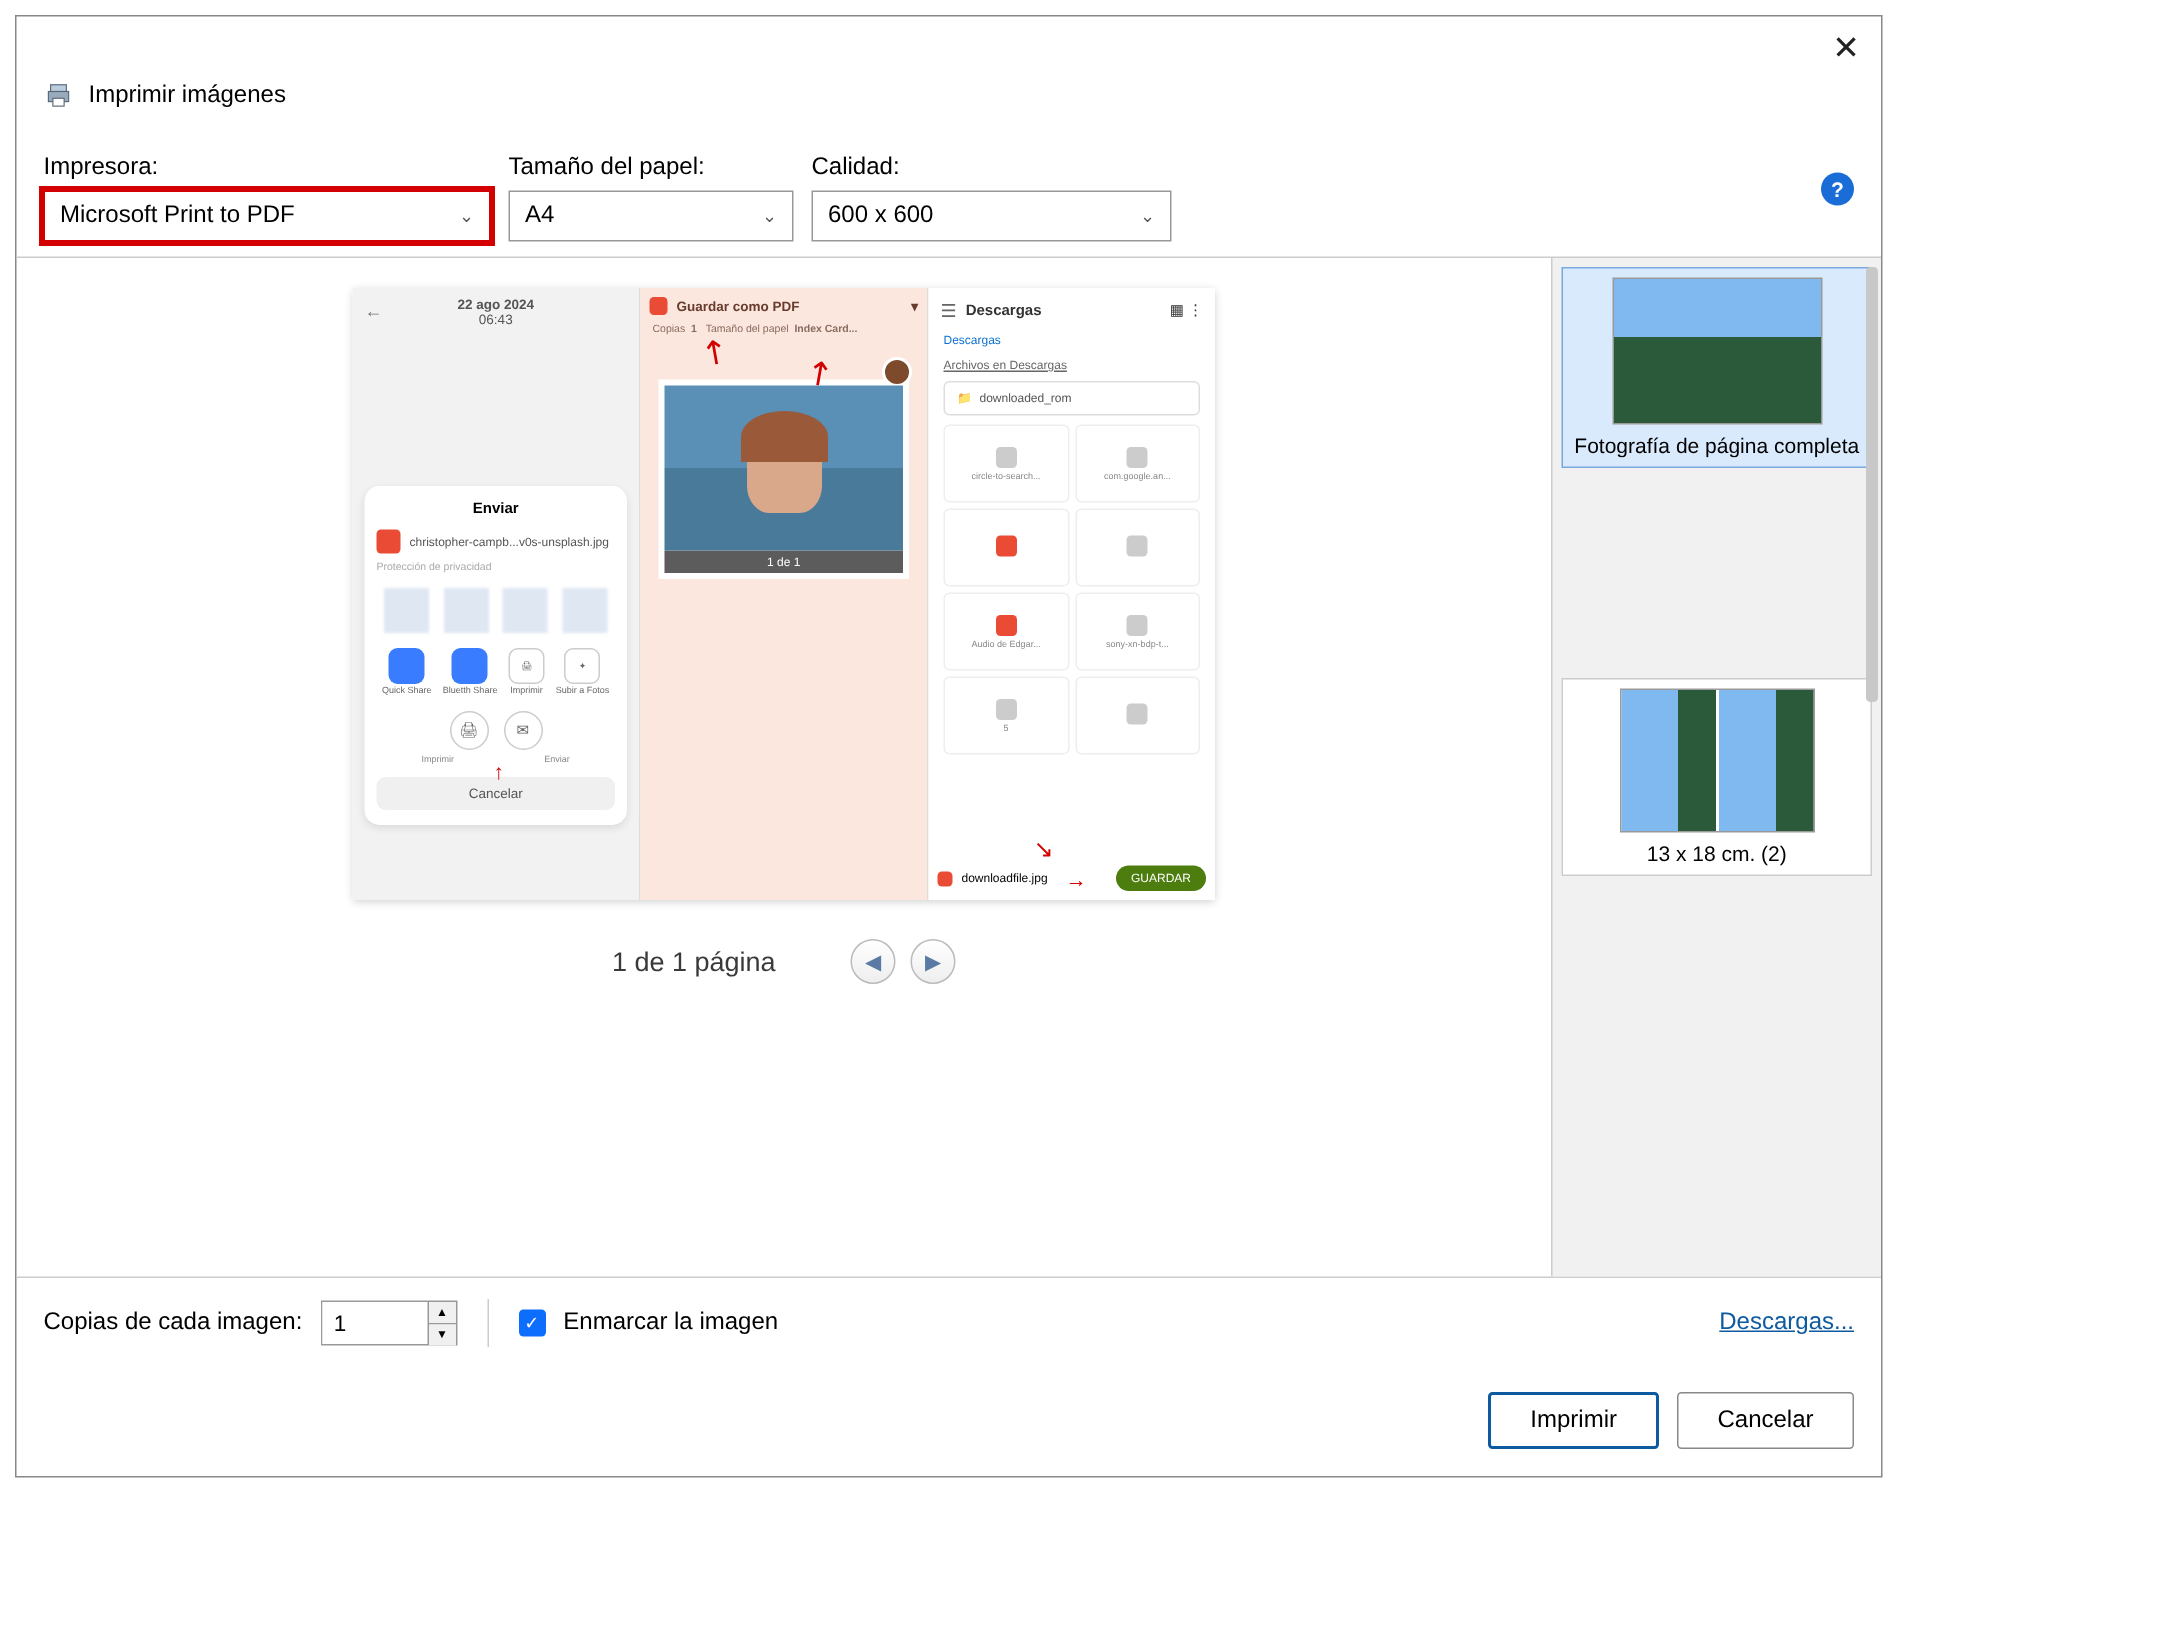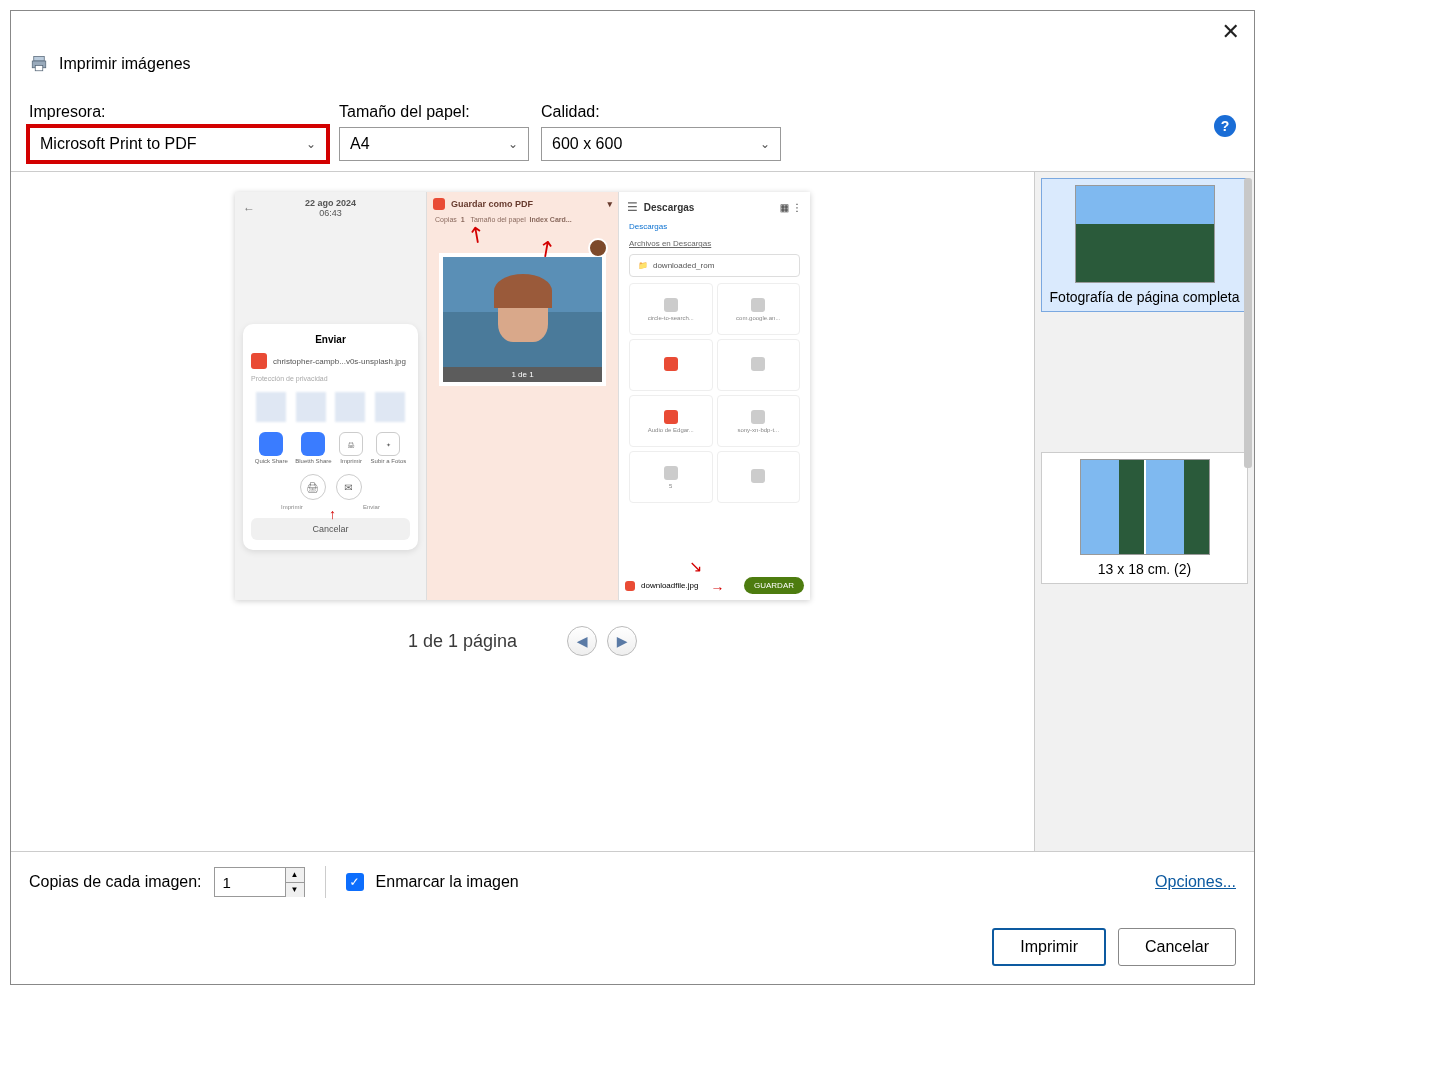--- a/index.html
+++ b/index.html
@@ -283,20 +283,20 @@
     <div class="spinner">
       <input class="spin-val" value="1" style="">
       <div class="spin-btns">
         <div class="spin-b">▲</div>
         <div class="spin-b">▼</div>
       </div>
     </div>
     <div class="sep-v"></div>
     <span class="chk">✓</span>
     <span class="chk-label">Enmarcar la imagen</span>
-    <a class="link-r">Opciones...</a>
+    <a class="link-r">Descargas...</a>
   </div>
 
   <div class="footer2">
     <button class="btn primary">Imprimir</button>
     <button class="btn">Cancelar</button>
   </div>
 </div>
 
 </body></html>

